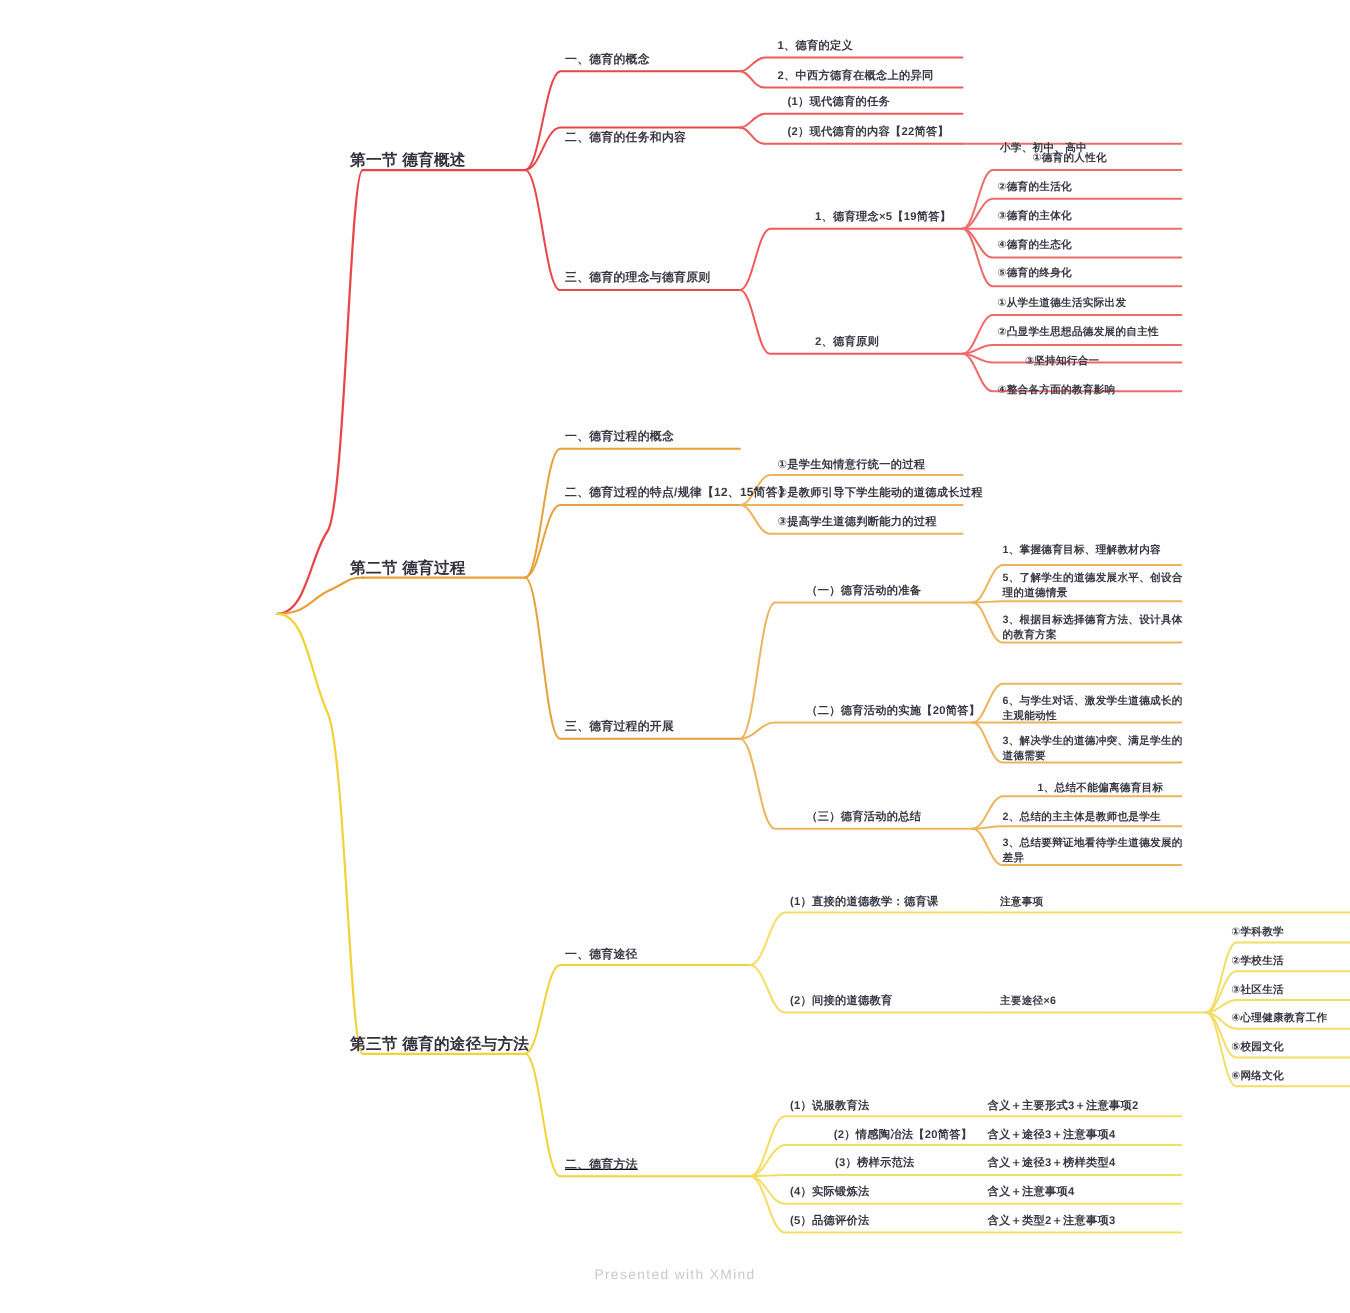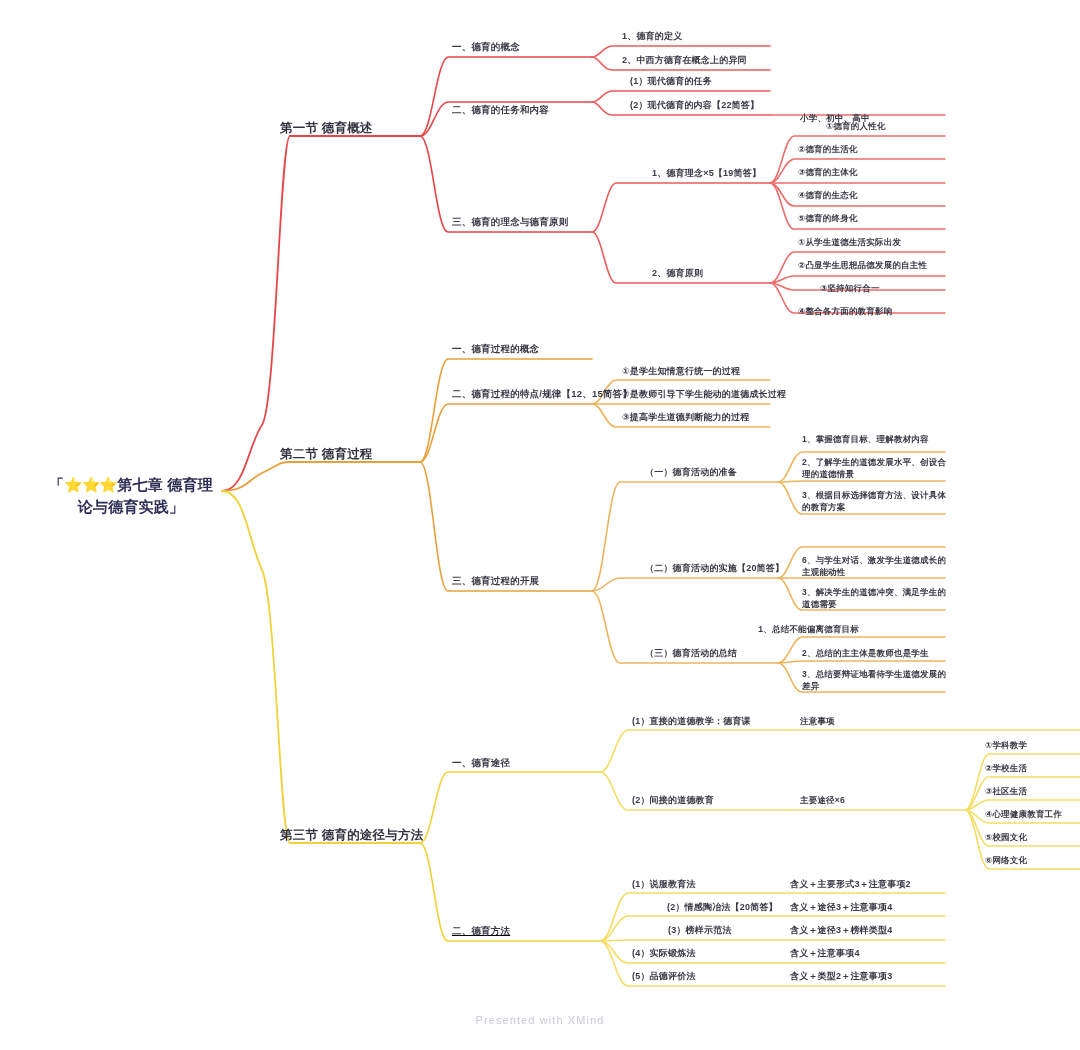--- a/index.html
+++ b/index.html
@@ -122,24 +122,20 @@
       <path d="M965,810 C975,810 979,869 989,869 L1080,869" stroke="#f5dd63"></path>
 
       <path d="M600,941 C612,941 616,894 628,893 L945,893" stroke="#f5dd63"></path>
       <path d="M600,941 C612,941 616,917 628,916 L945,916" stroke="#f5dd63"></path>
       <path d="M600,941 C612,941 616,940 628,940 L945,940" stroke="#f5dd63"></path>
       <path d="M600,941 C612,941 616,963 628,963 L945,963" stroke="#f5dd63"></path>
       <path d="M600,941 C612,941 616,986 628,986 L945,986" stroke="#f5dd63"></path>
     </g>
   </svg>
 
-  <div class="node root" style="left:40px;top:474px;width:182px;">
-    <span class="txt"><span>「</span><span class="stars">⭐⭐⭐</span><span>第七章 德育理
-论与德育实践」</span></span>
-  </div>
 
   <div class="node lv1" style="left:280px;top:120px;">
     <span class="txt">第一节 德育概述</span>
   </div>
   <div class="node lv1" style="left:280px;top:446px;">
     <span class="txt">第二节 德育过程</span>
   </div>
   <div class="node lv1" style="left:280px;top:827px;">
     <span class="txt">第三节 德育的途径与方法</span>
   </div>
@@ -233,38 +229,38 @@
     <span class="txt">（二）德育活动的实施【20简答】</span>
   </div>
   <div class="node lv3" style="left:645px;top:647px;">
     <span class="txt">（三）德育活动的总结</span>
   </div>
 
   <div class="node lv4" style="left:802px;top:433px;width:150px;">
     <span class="txt">1、掌握德育目标、理解教材内容</span>
   </div>
   <div class="node lv4" style="left:802px;top:456px;width:150px;">
-    <span class="txt">2、了解学生的道德发展水平、创设合
+    <span class="txt">5、了解学生的道德发展水平、创设合
 理的道德情景</span>
   </div>
   <div class="node lv4" style="left:802px;top:489px;width:150px;">
     <span class="txt">3、根据目标选择德育方法、设计具体
 的教育方案</span>
   </div>
 
   <div class="node lv4" style="left:802px;top:554px;width:152px;">
     <span class="txt">6、与学生对话、激发学生道德成长的
 主观能动性</span>
   </div>
   <div class="node lv4" style="left:802px;top:586px;width:152px;">
     <span class="txt">3、解决学生的道德冲突、满足学生的
 道德需要</span>
   </div>
 
-  <div class="node lv4" style="left:758px;top:624px;width:152px;font-family:Liberation Mono, monospace;">
+  <div class="node lv4" style="left:830px;top:624px;width:152px;">
     <span class="txt">1、总结不能偏离德育目标</span>
   </div>
   <div class="node lv4" style="left:802px;top:647px;width:152px;">
     <span class="txt">2、总结的主主体是教师也是学生</span>
   </div>
   <div class="node lv4" style="left:802px;top:668px;width:152px;">
     <span class="txt">3、总结要辩证地看待学生道德发展的
 差异</span>
   </div>
 

